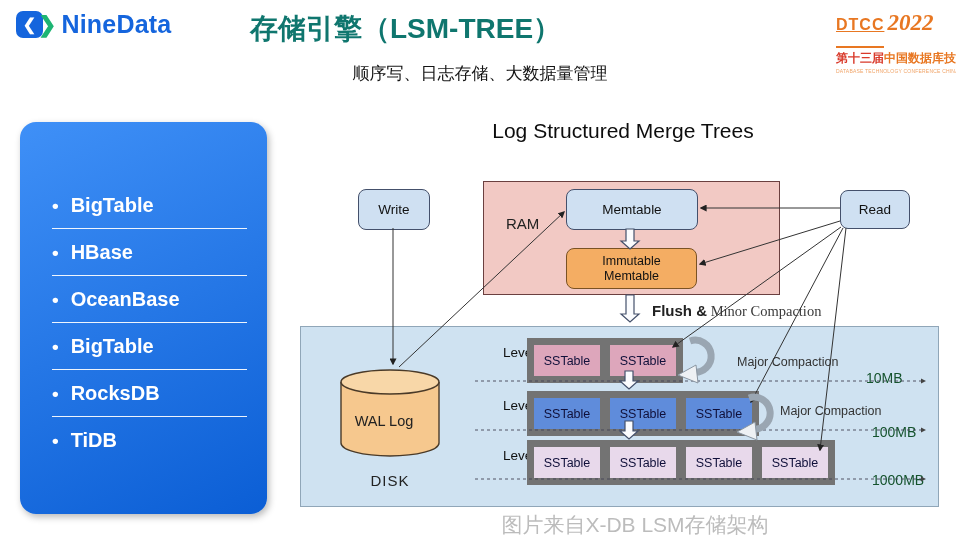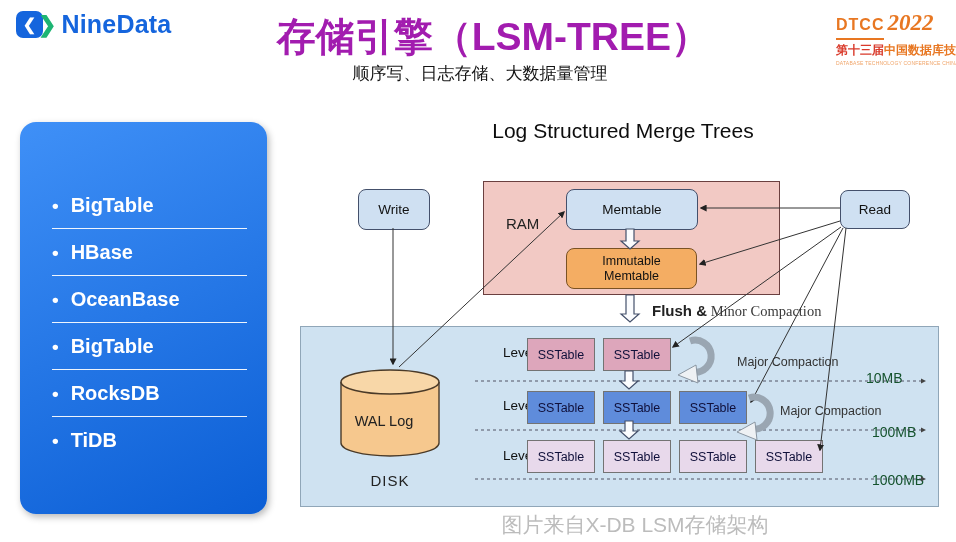--- a/index.html
+++ b/index.html
@@ -6,25 +6,25 @@
   body{width:956px;height:542px;position:relative;background:#fff;
        font-family:"Liberation Sans",sans-serif;overflow:hidden;}
   .abs{position:absolute;}
 
   
   .logo{left:16px;top:10px;display:flex;align-items:center;}
   .logo-badge{width:27px;height:27px;background:var(--brand-blue);border-radius:7px;
       color:#fff;font-weight:bold;display:flex;align-items:center;justify-content:center;font-size:16px;}
   .logo-gt{color:var(--brand-green);font-size:22px;font-weight:800;margin-left:-5px;margin-right:5px;}
   .logo-text{color:var(--brand-blue);font-size:25px;font-weight:800;letter-spacing:.2px;}
-  .title{left:250px;top:10px;width:460px;text-align:right;font-size:39px;font-weight:800;color:#a21caf;white-space:nowrap;}
+  .title{left:250px;top:10px;width:460px;text-align:left;font-size:28px;font-weight:800;color:#0f766e;white-space:nowrap;}
   .subtitle{left:250px;top:62px;width:460px;text-align:center;font-size:17px;color:#141414;}
   .dtcc{left:836px;top:10px;width:118px;color:var(--dtcc-orange);}
   .dtcc-line1{display:flex;align-items:baseline;}
-  .dtcc-word{font-size:16px;font-weight:800;letter-spacing:1px;border-bottom:2.5px solid var(--dtcc-orange);padding-bottom:4px;}
+  .dtcc-word{font-size:16px;font-weight:800;letter-spacing:1px;border-bottom:2.5px solid var(--dtcc-orange);padding-bottom:12px;text-decoration:underline;}
   .dtcc-year{font-size:23px;font-weight:800;font-style:italic;margin-left:3px;font-family:"Liberation Serif",serif;}
   .dtcc-line2{font-size:12px;font-weight:700;margin-top:2px;white-space:nowrap;}
   .dtcc-line2 .red{color:var(--dtcc-red);}
   .dtcc-line3{font-size:5px;color:#f0a468;margin-top:1px;white-space:nowrap;letter-spacing:.2px;}
 
   
   .sidebar{left:20px;top:122px;width:247px;height:392px;border-radius:16px;
       background:linear-gradient(155deg,var(--sidebar-top),var(--sidebar-bottom));
       box-shadow:2px 3px 7px rgba(0,0,0,.28);}
   .sidebar-list{position:absolute;left:32px;right:20px;top:60px;}
@@ -47,21 +47,21 @@
       border-color:#7a5224;font-size:12.5px;line-height:1.15;text-align:center;}
   #immutable span{display:block;width:84px;margin:0 auto;}
   #flush{position:absolute;left:652px;top:302px;font-size:15px;color:#222;white-space:nowrap;}
   #flush .fb{font-weight:700;}
   #flush .fr{font-family:"Liberation Serif",serif;font-size:14.5px;color:#3a3a3a;}
   #disk{position:absolute;left:300px;top:326px;width:637px;height:179px;background:var(--disk-blue);border:1px solid #90a6b8;}
   .cyl{position:absolute;left:340px;top:369px;width:88px;height:88px;}
   .cyl-label{position:absolute;width:100%;text-align:center;top:44px;font-size:14.5px;color:#222;}
   #disk-label{position:absolute;left:352px;top:472px;width:76px;text-align:center;font-size:15px;color:#222;letter-spacing:1px;}
   .level-label{position:absolute;font-size:13.5px;color:#111;}
-  .sstable{position:absolute;width:66px;height:31px;border:1px solid #737373;
+  .sstable{position:absolute;width:66px;height:31px;border:7px solid #737373;
       display:flex;align-items:center;justify-content:center;font-size:12.5px;color:#10103a;}
   .lv0{background:var(--sstable-l0);}
   .lv1{background:var(--sstable-l1);}
   .lv2{background:var(--sstable-ln);}
   .size-label{position:absolute;font-size:14px;color:#14532d;margin-top:24px;}
   .comp-label{position:absolute;font-size:12.5px;color:#333;white-space:nowrap;}
   .caption{left:430px;top:511px;width:410px;text-align:center;font-size:21px;color:#bcbcbc;position:absolute;}
 
   #overlay{position:absolute;inset:0;z-index:30;pointer-events:none;}
 </style>

